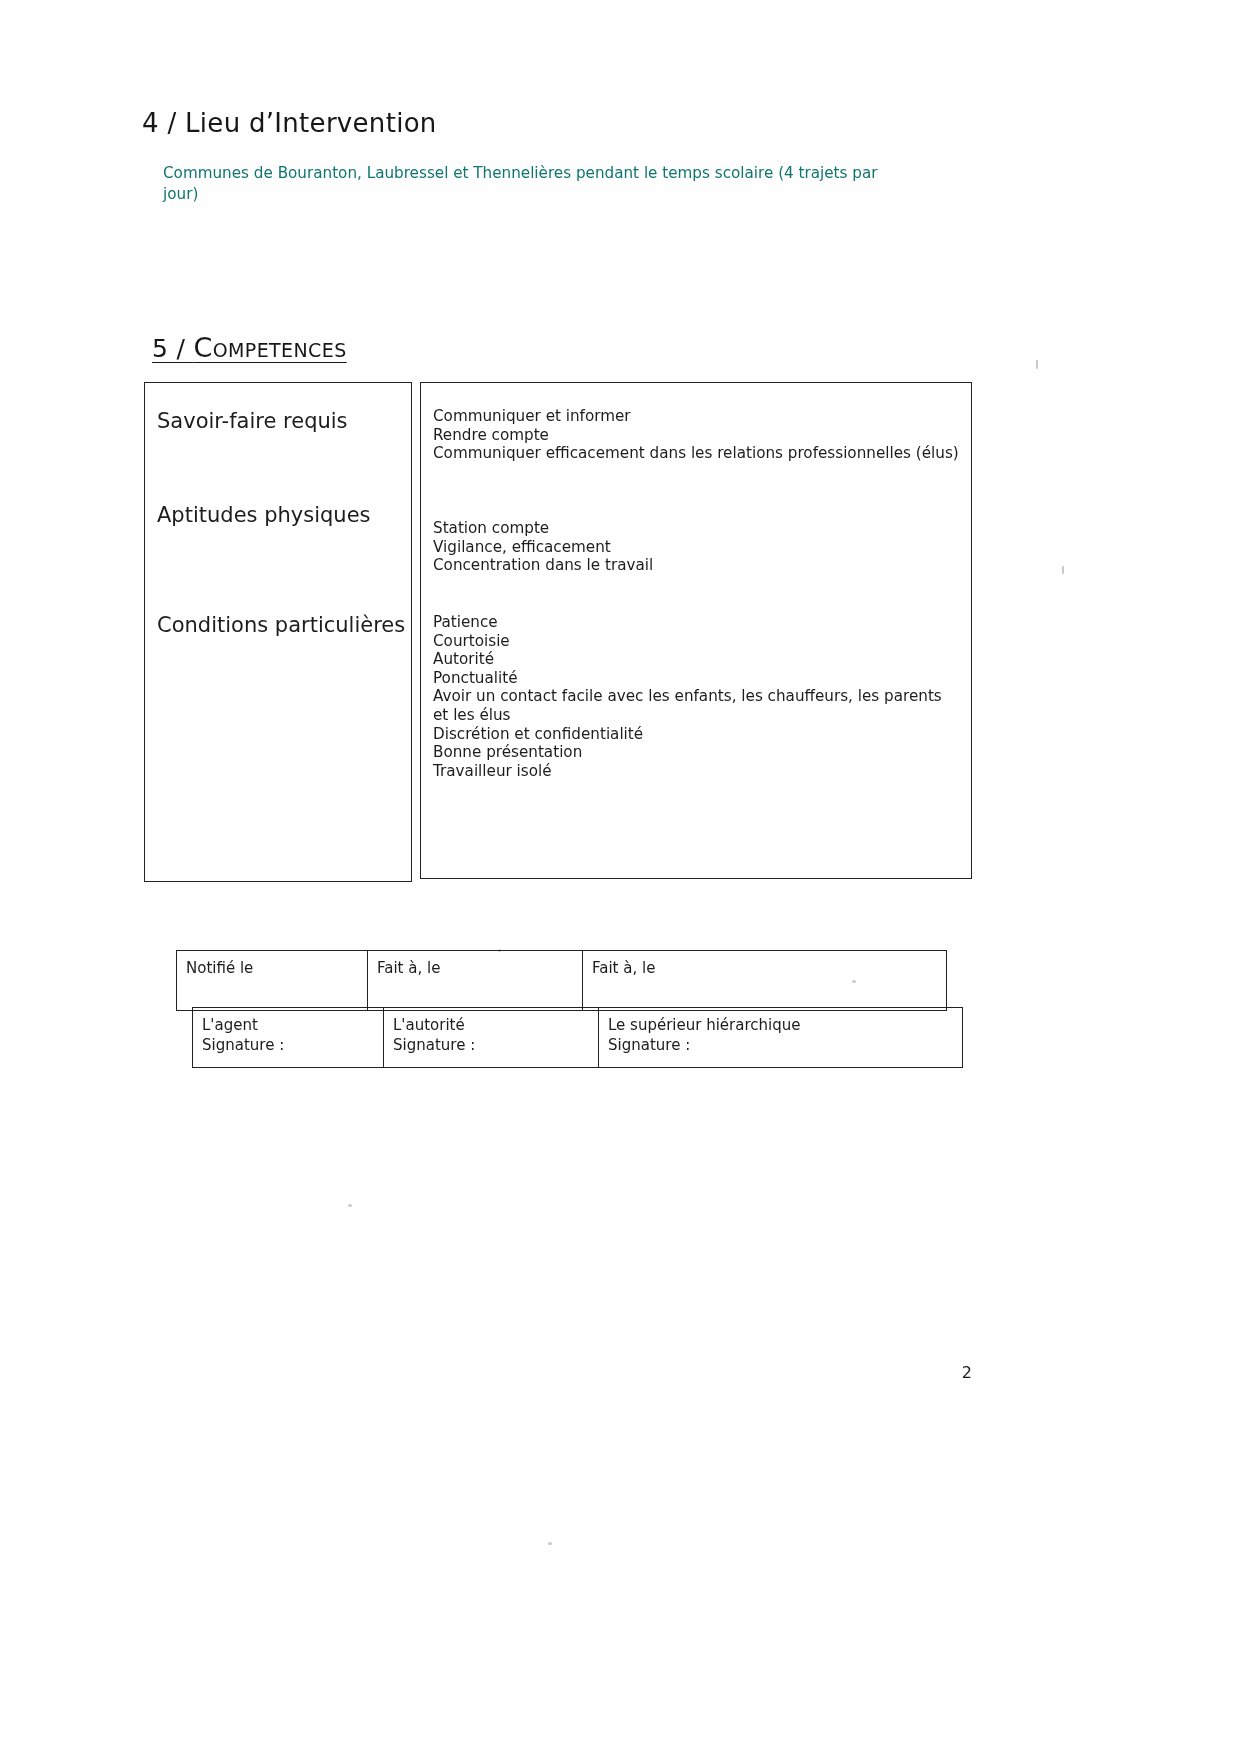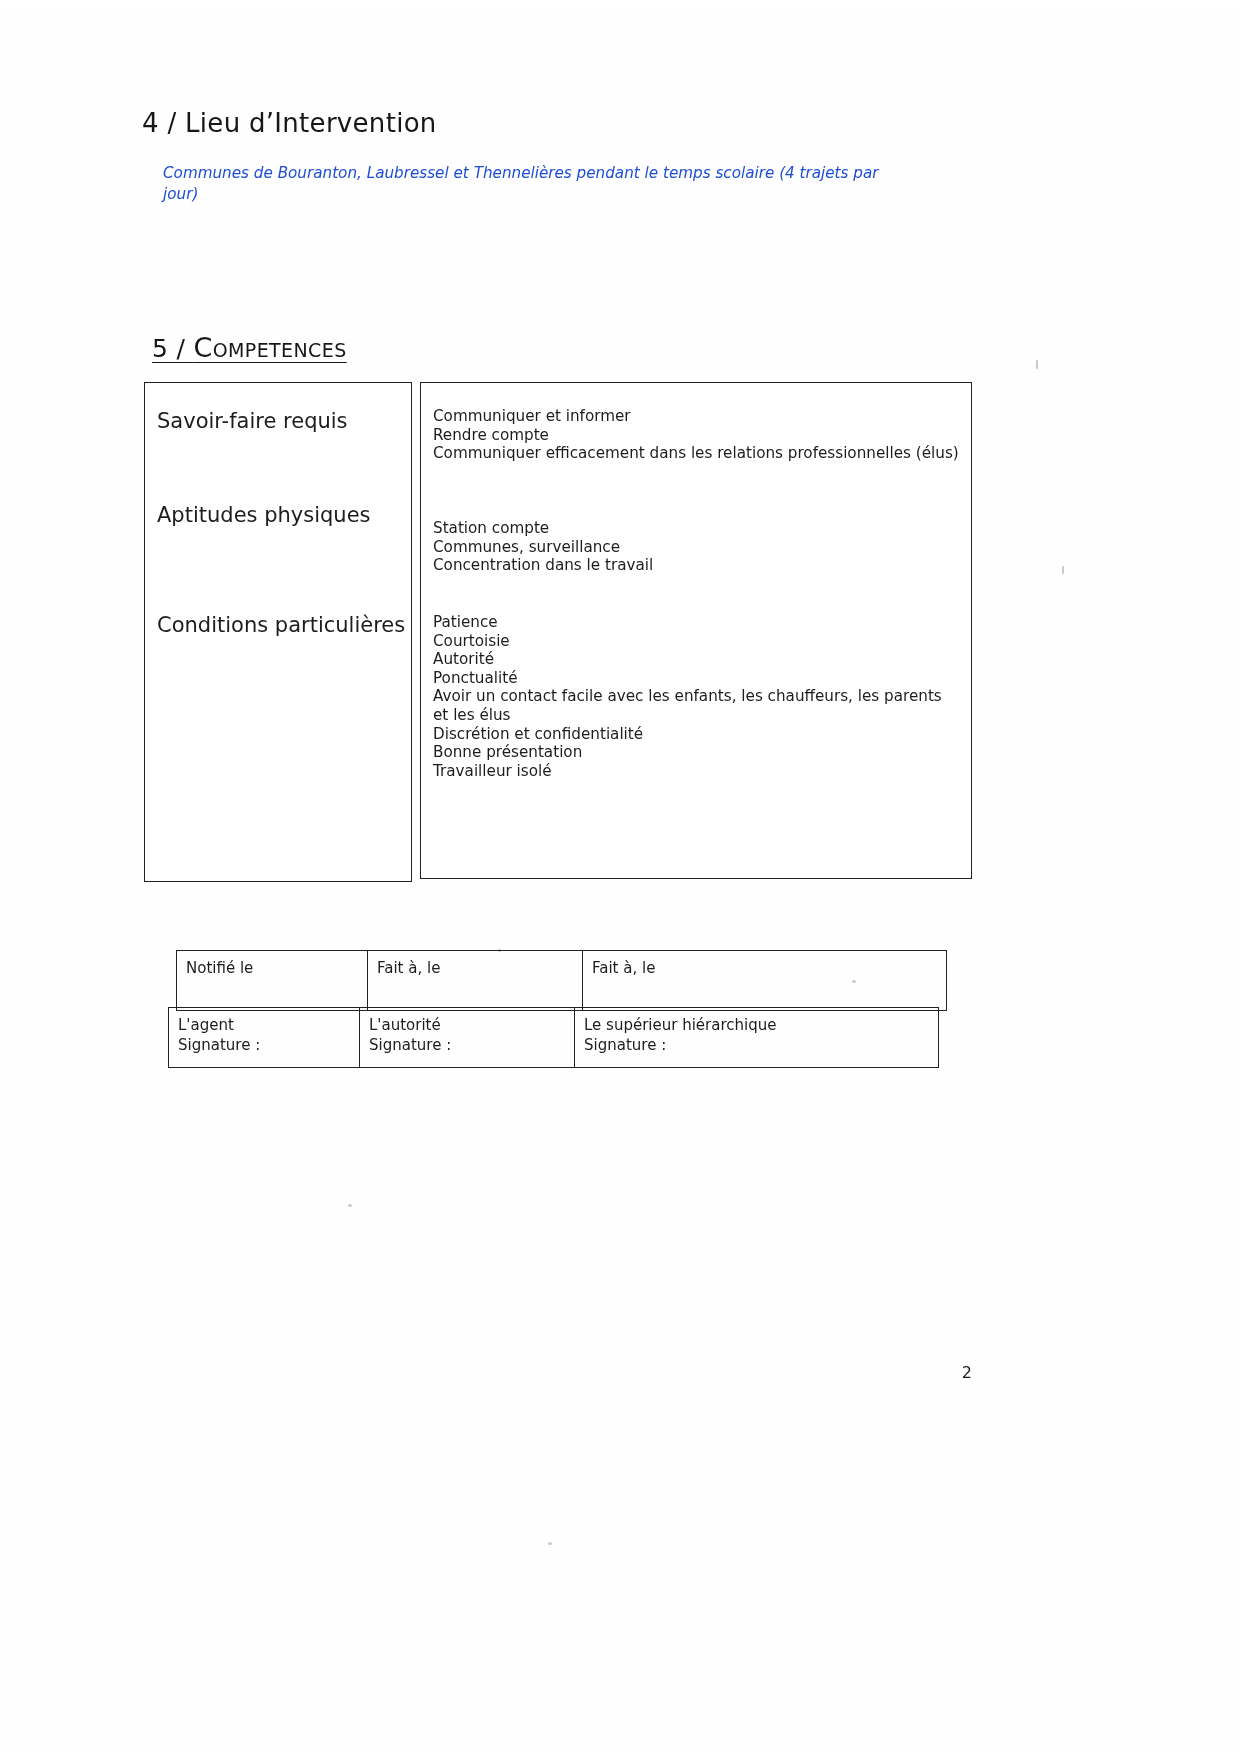--- a/index.html
+++ b/index.html
@@ -64,22 +64,21 @@
   }
 
   
   #intro-paragraph {
     position: absolute;
     left: 163px;
     top: 134px;
     width: 730px;
     font-size: 15.2px;
     line-height: 21px;
-    color: #1d4ed8;
-    font-style: italic;
+    color: #0f766e;
   }
 
   
   .competences-table {
     position: absolute;
     left: 144px;
     top: 368px;
     width: 828px;
     height: 500px;
   }
@@ -152,21 +151,21 @@
 
   #sig-table-top {
     left: 176px;
     top: 936px;
     width: 713px;
   }
 
   #sig-table-top td { height: 52px; }
 
   #sig-table-bottom {
-    left: 168px;
+    left: 192px;
     top: 993px;
     width: 713px;
     border-radius: 15px;
   }
 
   #sig-table-bottom td { height: 52px; }
 
   .col-a { width: 172px; }
   .col-b { width: 196px; }
   .col-c { width: 345px; }
@@ -209,21 +208,21 @@
 
     <div class="cell-box" id="right-col-box">
       <div class="right-group" id="group-savoir">
         <div class="line">Communiquer et informer</div>
         <div class="line">Rendre compte</div>
         <div class="line">Communiquer efficacement dans les relations professionnelles (élus)</div>
       </div>
 
       <div class="right-group" id="group-aptitudes">
         <div class="line">Station compte</div>
-        <div class="line">Communes, surveillance</div>
+        <div class="line">Vigilance, efficacement</div>
         <div class="line">Concentration dans le travail</div>
       </div>
 
       <div class="right-group" id="group-conditions">
         <div class="line">Patience</div>
         <div class="line">Courtoisie</div>
         <div class="line">Autorité</div>
         <div class="line">Ponctualité</div>
         <div class="line">Avoir un contact facile avec les enfants, les chauffeurs, les parents et les élus</div>
         <div class="line">Discrétion et confidentialité</div>

